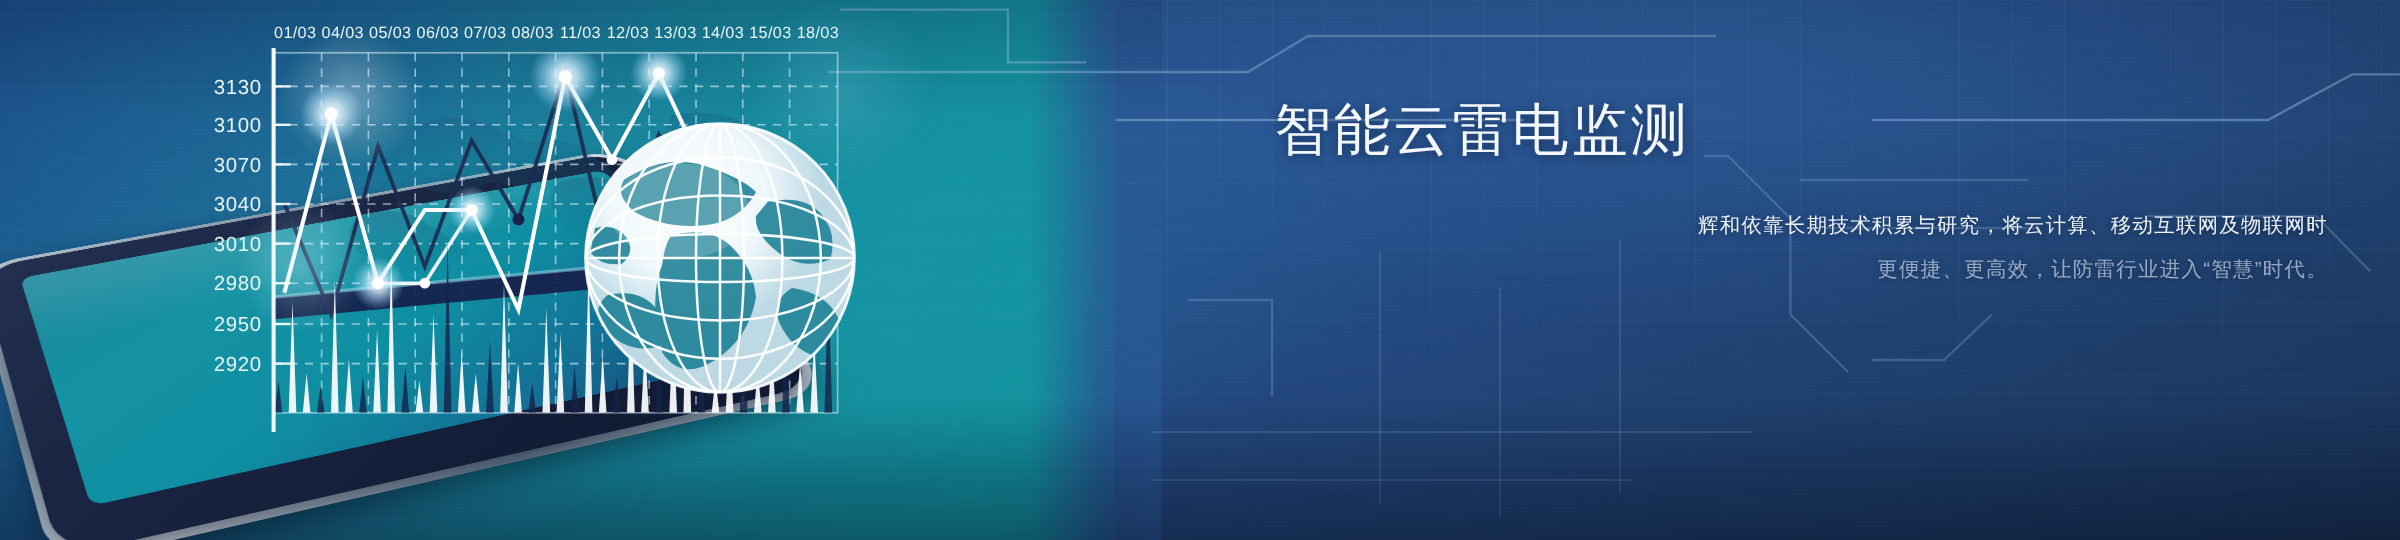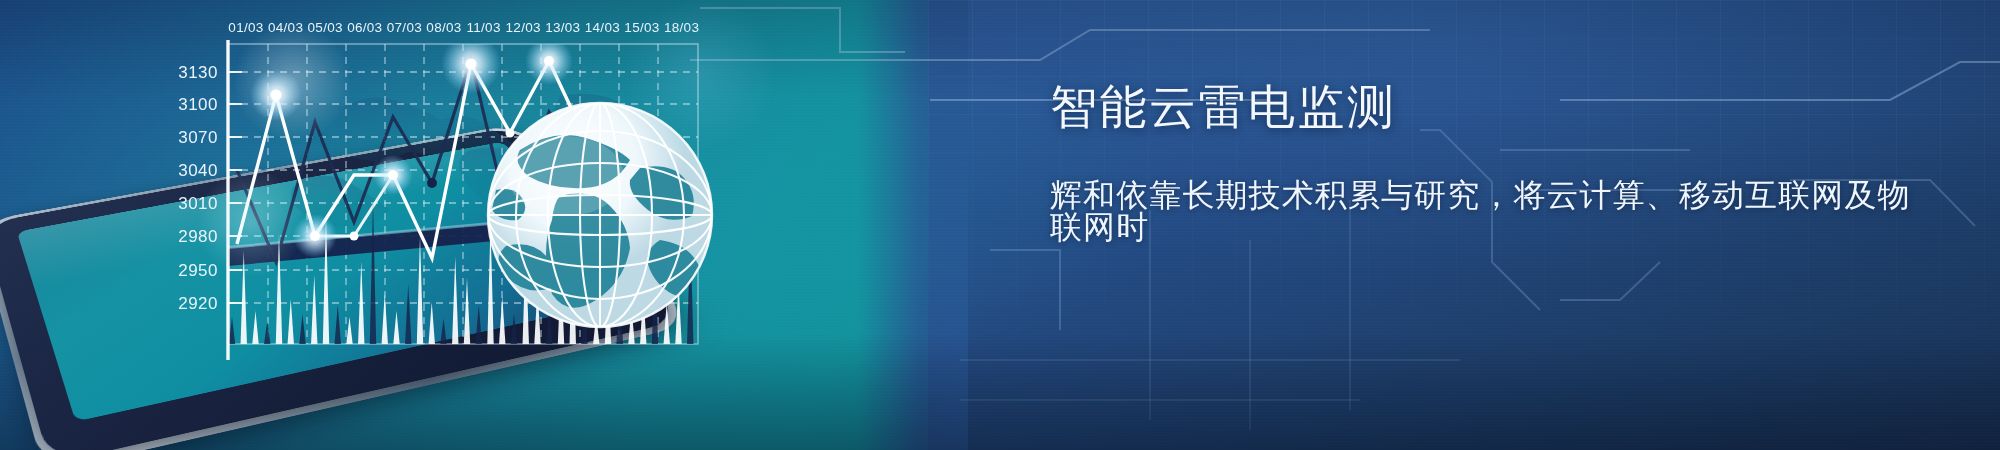--- a/index.html
+++ b/index.html
@@ -103,32 +103,32 @@
   }
   .ytick{font-size:17px;letter-spacing:.5px;}
   .xtick{font-size:13.5px;letter-spacing:.3px;}
   
   .copy{
     position:absolute;left:1050px;top:80px;width:890px;
     color:#ffffff;
   }
   .headline{
     font-size:47px;font-weight:400;line-height:1.18;
-    letter-spacing:2.5px;margin:0 0 44px 0;
+    letter-spacing:2.5px;margin:0 0 44px 12px;
     color:#f3f8ff;
     text-shadow:0 2px 10px rgba(4,14,34,.55);
-    font-family:Liberation Serif, serif;
   }
   .para{margin:0;}
   .para-line{
     display:block;
-    font-size:32px;line-height:1.0;letter-spacing:1.1px;
+    font-size:17px;line-height:1.0;letter-spacing:1.1px;
     color:#eef5fd;
     margin-bottom:20px;
     text-shadow:0 1px 6px rgba(4,14,34,.5);
+    text-align:right;
   }
   .para-line.faded{
     color:rgba(226,238,252,.62);
     text-shadow:0 1px 5px rgba(4,14,34,.35);
   }
   
   .flare{position:absolute;border-radius:50%;pointer-events:none;}
 </style>
 </head>
 <body>
@@ -381,16 +381,17 @@
   </div>
 
   <div class="flare" style="left:232px;top:22px;width:120px;height:120px;background:radial-gradient(circle,rgba(255,255,255,.34) 0%,rgba(190,235,255,0) 70%);"></div>
   <div class="flare" style="left:196px;top:168px;width:110px;height:110px;background:radial-gradient(circle,rgba(210,245,255,.30) 0%,rgba(190,235,255,0) 70%);"></div>
   <div class="flare" style="left:620px;top:0px;width:160px;height:150px;background:radial-gradient(circle,rgba(150,220,255,.16) 0%,rgba(150,220,255,0) 72%);"></div>
 
   <div class="copy">
     <h1 class="headline">智能云雷电监测</h1>
     <p class="para">
       <span class="para-line">辉和依靠长期技术积累与研究，将云计算、移动互联网及物联网时</span>
+      <span class="para-line faded">更便捷、更高效，让防雷行业进入“智慧”时代。</span>
     </p>
   </div>
 
 </div>
 
 </body></html>

